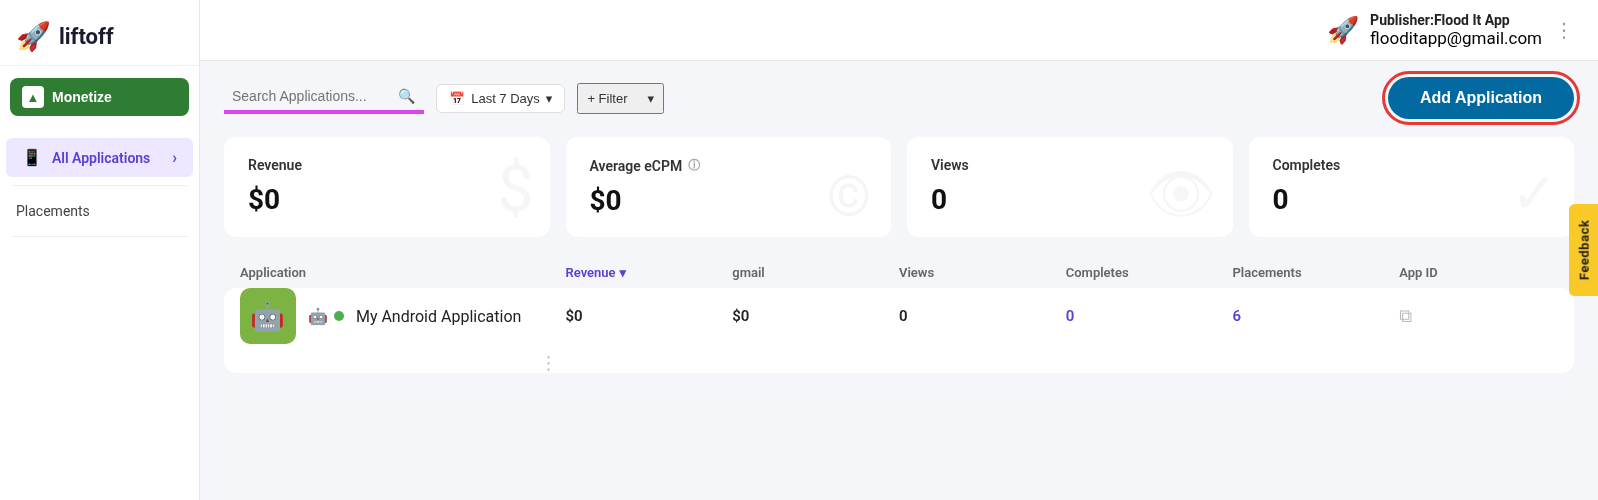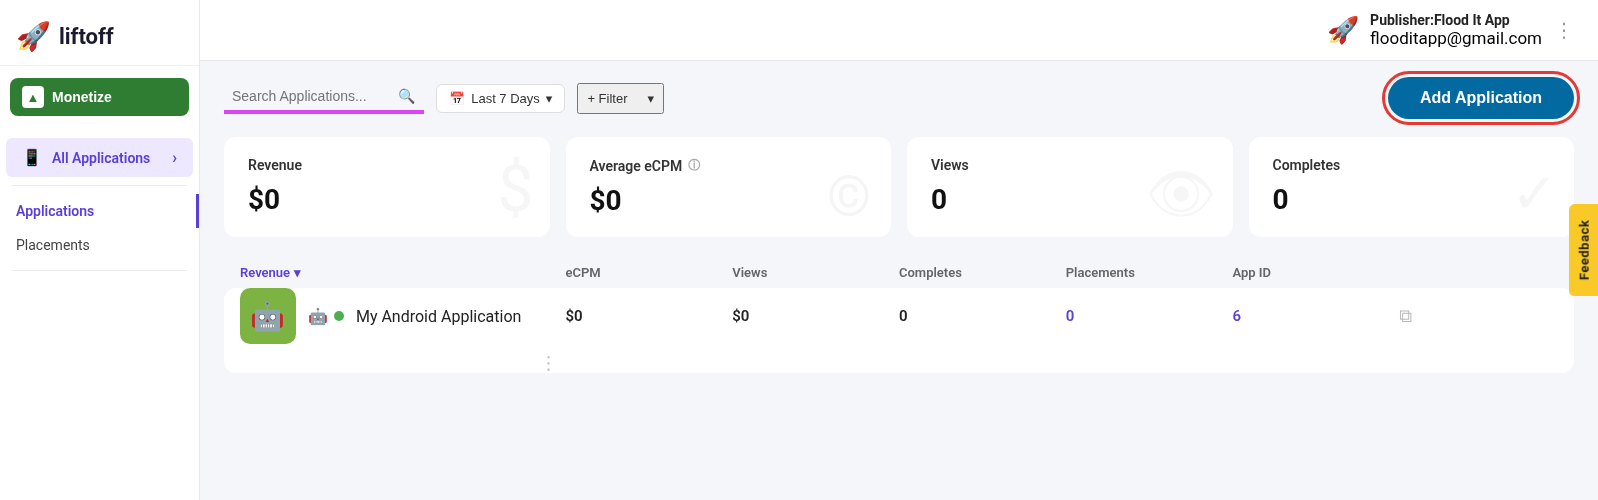--- a/index.html
+++ b/index.html
@@ -373,23 +373,20 @@
   </button>
 
   <div class="sidebar-nav">
     <div class="nav-item active">
       <span class="nav-icon">📱</span>
       <span>All Applications</span>
     </div>
 
     <div class="sidebar-divider"></div>
 
-    <div class="nav-section-item active-section">
-      <span>Applications</span>
-    </div>
     <div class="nav-section-item">
       <span>Placements</span>
     </div>
 
     <div class="sidebar-divider"></div>
 
   </div>
 </div>
 
 <div class="main">
@@ -451,25 +448,26 @@
         <div class="stat-label">
           <span>Completes</span>
         </div>
         <div class="stat-value">0</div>
         <span class="stat-bg-icon" style="font-size:56px;">✓</span>
       </div>
     </div>
 
     <div>
       <div class="table-header">
+        <span>Application</span>
         <span class="col-revenue">
           <span>Revenue</span>
           <span>▾</span>
         </span>
-        <span>eCPM</span>
+        <span>gmail</span>
         <span>Views</span>
         <span>Completes</span>
         <span>Placements</span>
         <span>App ID</span>
       </div>
       <div class="table-row-container">
         <div class="table-row">
           <div class="app-cell">
             <div class="app-icon-box">🤖</div>
             <div class="app-status-group">

